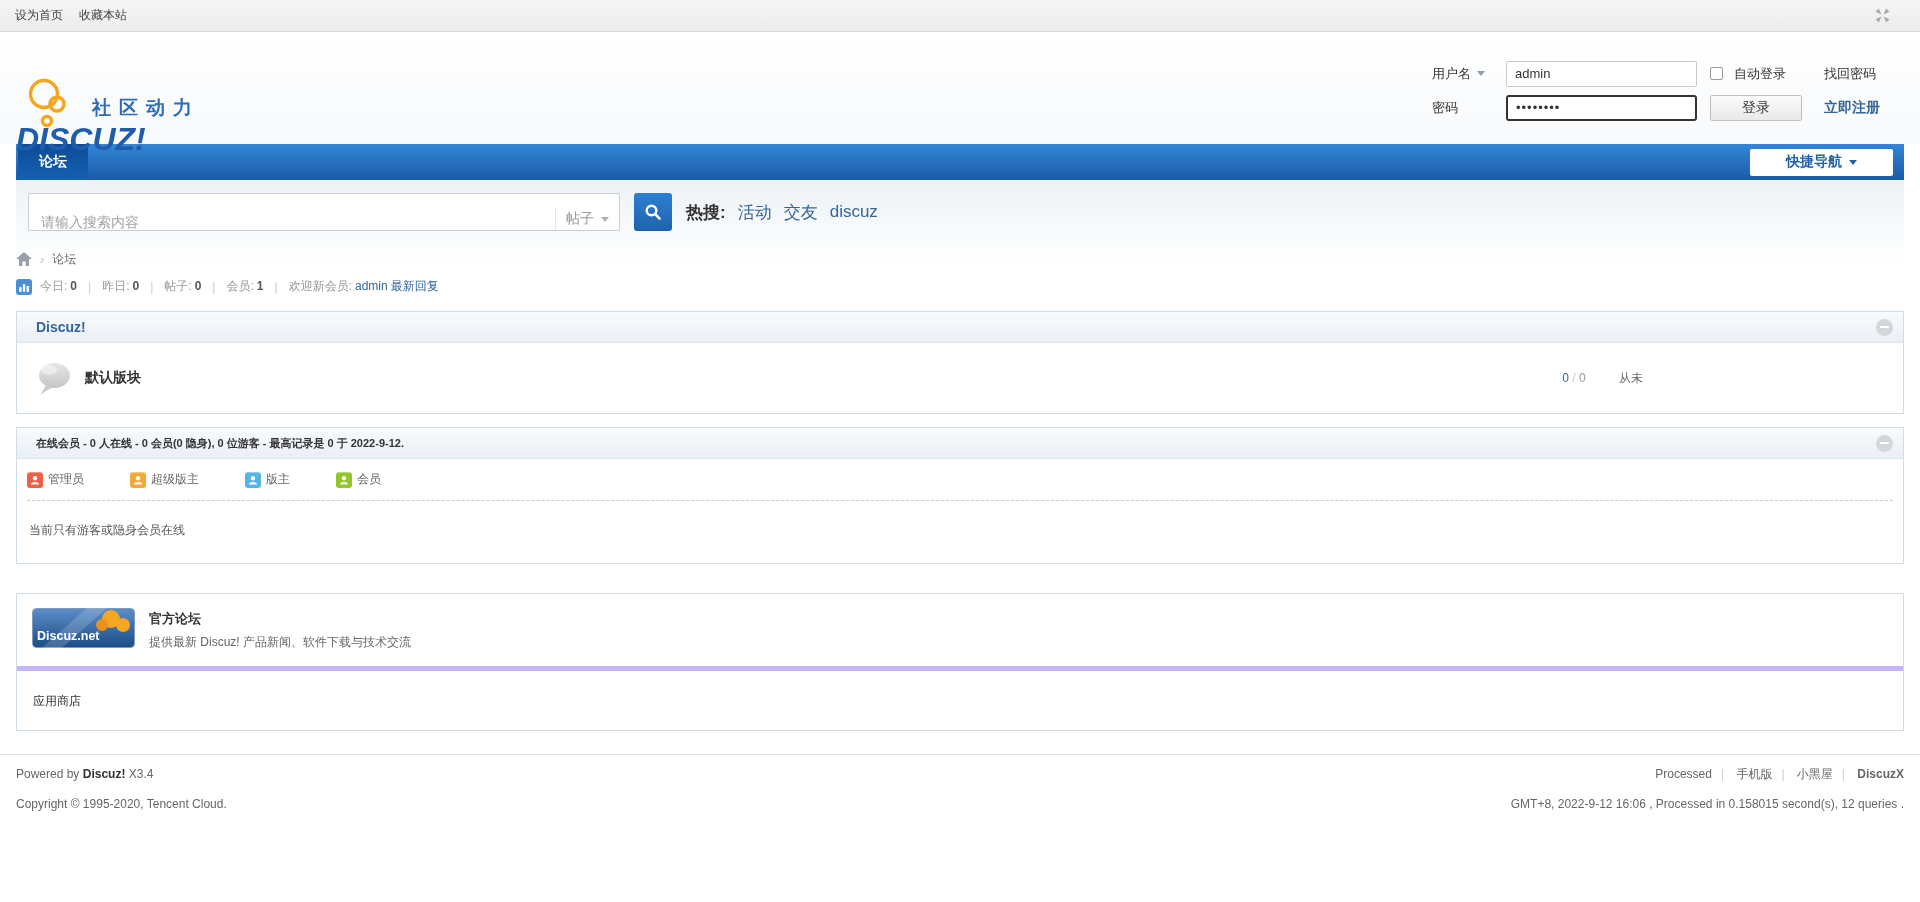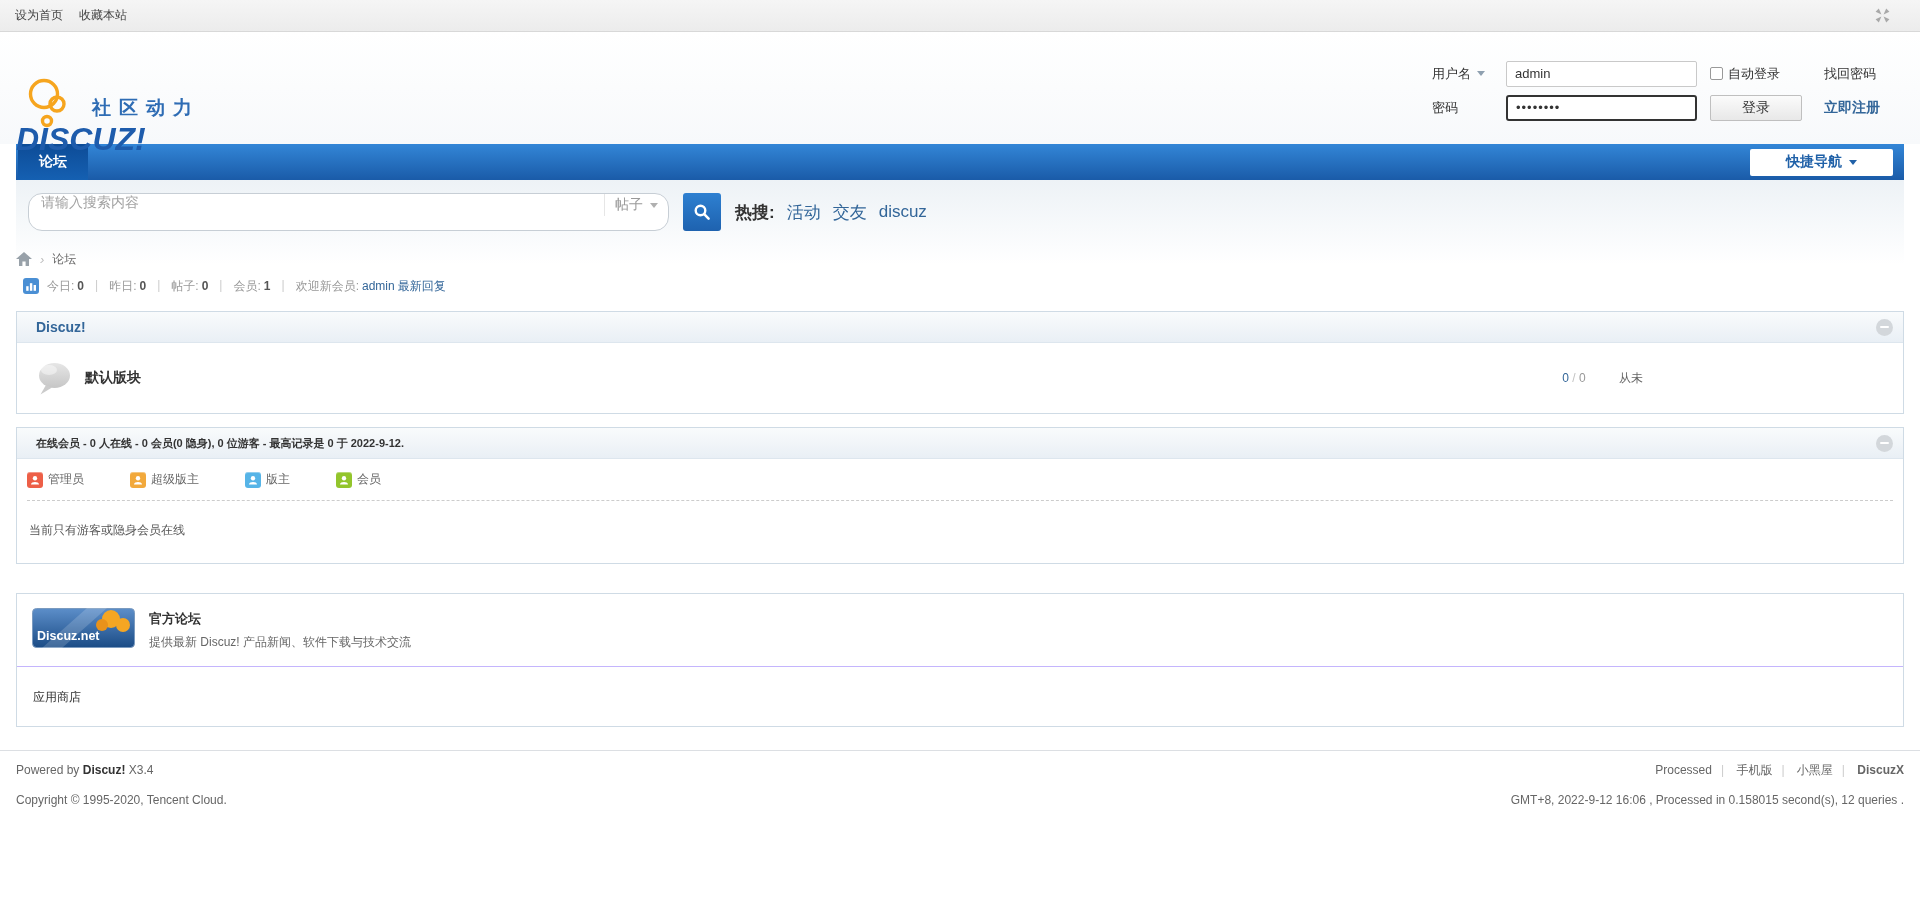--- a/index.html
+++ b/index.html
@@ -17,21 +17,21 @@
   
   .header { height:112px; background:linear-gradient(#ffffff,#f7f9fb); position:relative; }
   .logo { position:absolute; left:16px; top:42px; display:block; }
   .login { position:absolute; right:16px; top:28px; font-size:13px; color:#333; }
   .lg-row { display:flex; align-items:center; height:27px; margin-bottom:7px; }
   .lg-label { width:74px; display:flex; align-items:center; gap:6px; color:#333; }
   .lg-input { width:191px; height:26px; border:1px solid #c9c9c9; border-radius:2px;
     padding:0 8px; font-size:13px; color:#333; background:#fff;
     font-family:"Liberation Sans","DejaVu Sans",sans-serif; }
   .lg-input.focused { border:2px solid #333; border-radius:3px; letter-spacing:1px; }
-  .lg-col3 { width:92px; margin-left:13px; display:flex; align-items:center; gap:5px; }
+  .lg-col3 { width:92px; margin-left:13px; display:flex; align-items:center; gap:11px; }
   .lg-col4 { width:80px; margin-left:22px; }
   .checkbox { width:13px; height:13px; border:1px solid #999; background:#fff;
     border-radius:2px; display:inline-block; }
   .auto-label { font-size:13px; color:#333; }
   .forgot { color:#333; font-size:13px; }
   .register { color:#336699; font-size:14px; font-weight:bold; }
   .login-btn { width:92px; height:26px; border:1px solid #bfbfbf; border-radius:2px;
     background:linear-gradient(#fbfbfb,#e8e8e8); font-size:14px; color:#333; cursor:pointer;
     font-family:"Liberation Sans","DejaVu Sans",sans-serif; }
   .caret { width:0; height:0; border-left:4px solid transparent; border-right:4px solid transparent;
@@ -46,40 +46,40 @@
     color:#fff; font-size:14px; font-weight:bold; }
   .nav-tab.active { background:linear-gradient(#0d4c97,#1560b2); }
   .quicknav { margin-left:auto; align-self:center; margin-right:11px; height:27px; width:143px;
     background:#fff; border-radius:2px; display:flex; align-items:center; justify-content:center;
     gap:7px; color:#2061a8; font-size:14px; font-weight:bold; cursor:pointer; }
   .quicknav .caret { border-top-color:#2061a8; }
 
   
   .subarea { background:linear-gradient(#edf2f6,#ffffff 72%); padding-bottom:2px; }
   .searchrow { padding:13px 0 12px 12px; display:flex; align-items:center; }
-  .search-box { width:641px; height:38px; background:#fff; border:1px solid #c7ced5;
-    border-radius:14px; display:flex; align-items:flex-start; }
+  .search-box { width:592px; height:38px; background:#fff; border:1px solid #c7ced5;
+    border-radius:2px; display:flex; align-items:flex-end; }
   .search-box input { flex:1; border:none; outline:none; padding:0 12px; font-size:14px;
     color:#333; background:transparent; font-family:"Liberation Sans","DejaVu Sans",sans-serif; }
   .search-box input::placeholder { color:#a3a3a3; }
   .search-select { width:64px; height:22px; border-left:1px solid #e6e6e6; color:#999;
     font-size:14px; display:flex; align-items:center; justify-content:center; gap:7px; cursor:pointer; }
   .search-select .caret { border-top-color:#b0b0b0; }
   .search-btn { width:38px; height:38px; margin-left:14px; border:none; border-radius:3px;
     background:linear-gradient(#2e80d1,#1e62af); cursor:pointer; display:flex;
     align-items:center; justify-content:center; }
   .hot { margin-left:14px; font-size:17px; display:flex; align-items:center; }
   .hot b { color:#333; }
   .hot a { color:#336699; margin-left:12px; }
 
   .crumbs { display:flex; align-items:center; margin-top:8px; font-size:12px; color:#666; gap:8px; }
   .crumb-sep::after { content:"\203A"; color:#bbb; font-size:13px; }
   .crumbs a { color:#666; }
 
-  .stats { display:flex; margin-top:10px; font-size:12px; color:#999;margin-left:7px; }
+  .stats { display:flex; align-items:center; margin-top:10px; font-size:12px; color:#999; }
   .stats .ic { margin-right:8px; display:flex; }
   .stats b { color:#555; margin-left:3px; }
   .pipe { font-style:normal; }
   .pipe::after { content:"|"; color:#ccc; margin:0 11px; }
   .stats a { color:#336699; margin-left:3px; }
   .latest { margin-left:auto; font-size:12px; }
 
   
   .box { border:1px solid #cfdbe5; background:#fff; }
   .box-head { height:31px; background:linear-gradient(#f9fbfc,#e9eff5);
@@ -106,21 +106,21 @@
   .legend-item { display:flex; align-items:center; gap:5px; font-size:12px; color:#666; }
   .legend-ic { width:16px; height:16px; border-radius:3px; display:flex; align-items:center;
     justify-content:center; box-shadow:inset 0 1px 0 rgba(255,255,255,.35); }
   .online-msg { padding:21px 0 24px 2px; font-size:12px; color:#555; }
 
   .links-box { margin-top:29px; }
   .links-row { padding:14px 15px; display:flex; align-items:flex-start; }
   .site-info { margin-left:14px; padding-top:2px; }
   .site-name { font-size:13px; font-weight:bold; color:#333; display:block; }
   .site-desc { font-size:12px; color:#666; margin-top:6px; }
-  .links-row2 { border-top:1px solid #c4b5fd; padding:22px 16px 20px; font-size:12px; }
+  .links-row2 { border-top:5px solid #c4b5fd; padding:22px 16px 20px; font-size:12px; }
   .links-row2 a { color:#333; }
 
   
   .footer { margin-top:23px; border-top:1px solid #dcdfe3; padding-top:9px; }
   .footer-in { margin:0 16px; display:flex; font-size:12px; color:#666; }
   .f-left div, .f-right div { line-height:21px; margin-bottom:9px; }
   .f-right { margin-left:auto; text-align:right; }
   .f-right a { color:#666; }
   .f-right .fp::after { content:"|"; color:#ccc; margin:0 9px; }
   .fb { color:#333; font-weight:bold; }

